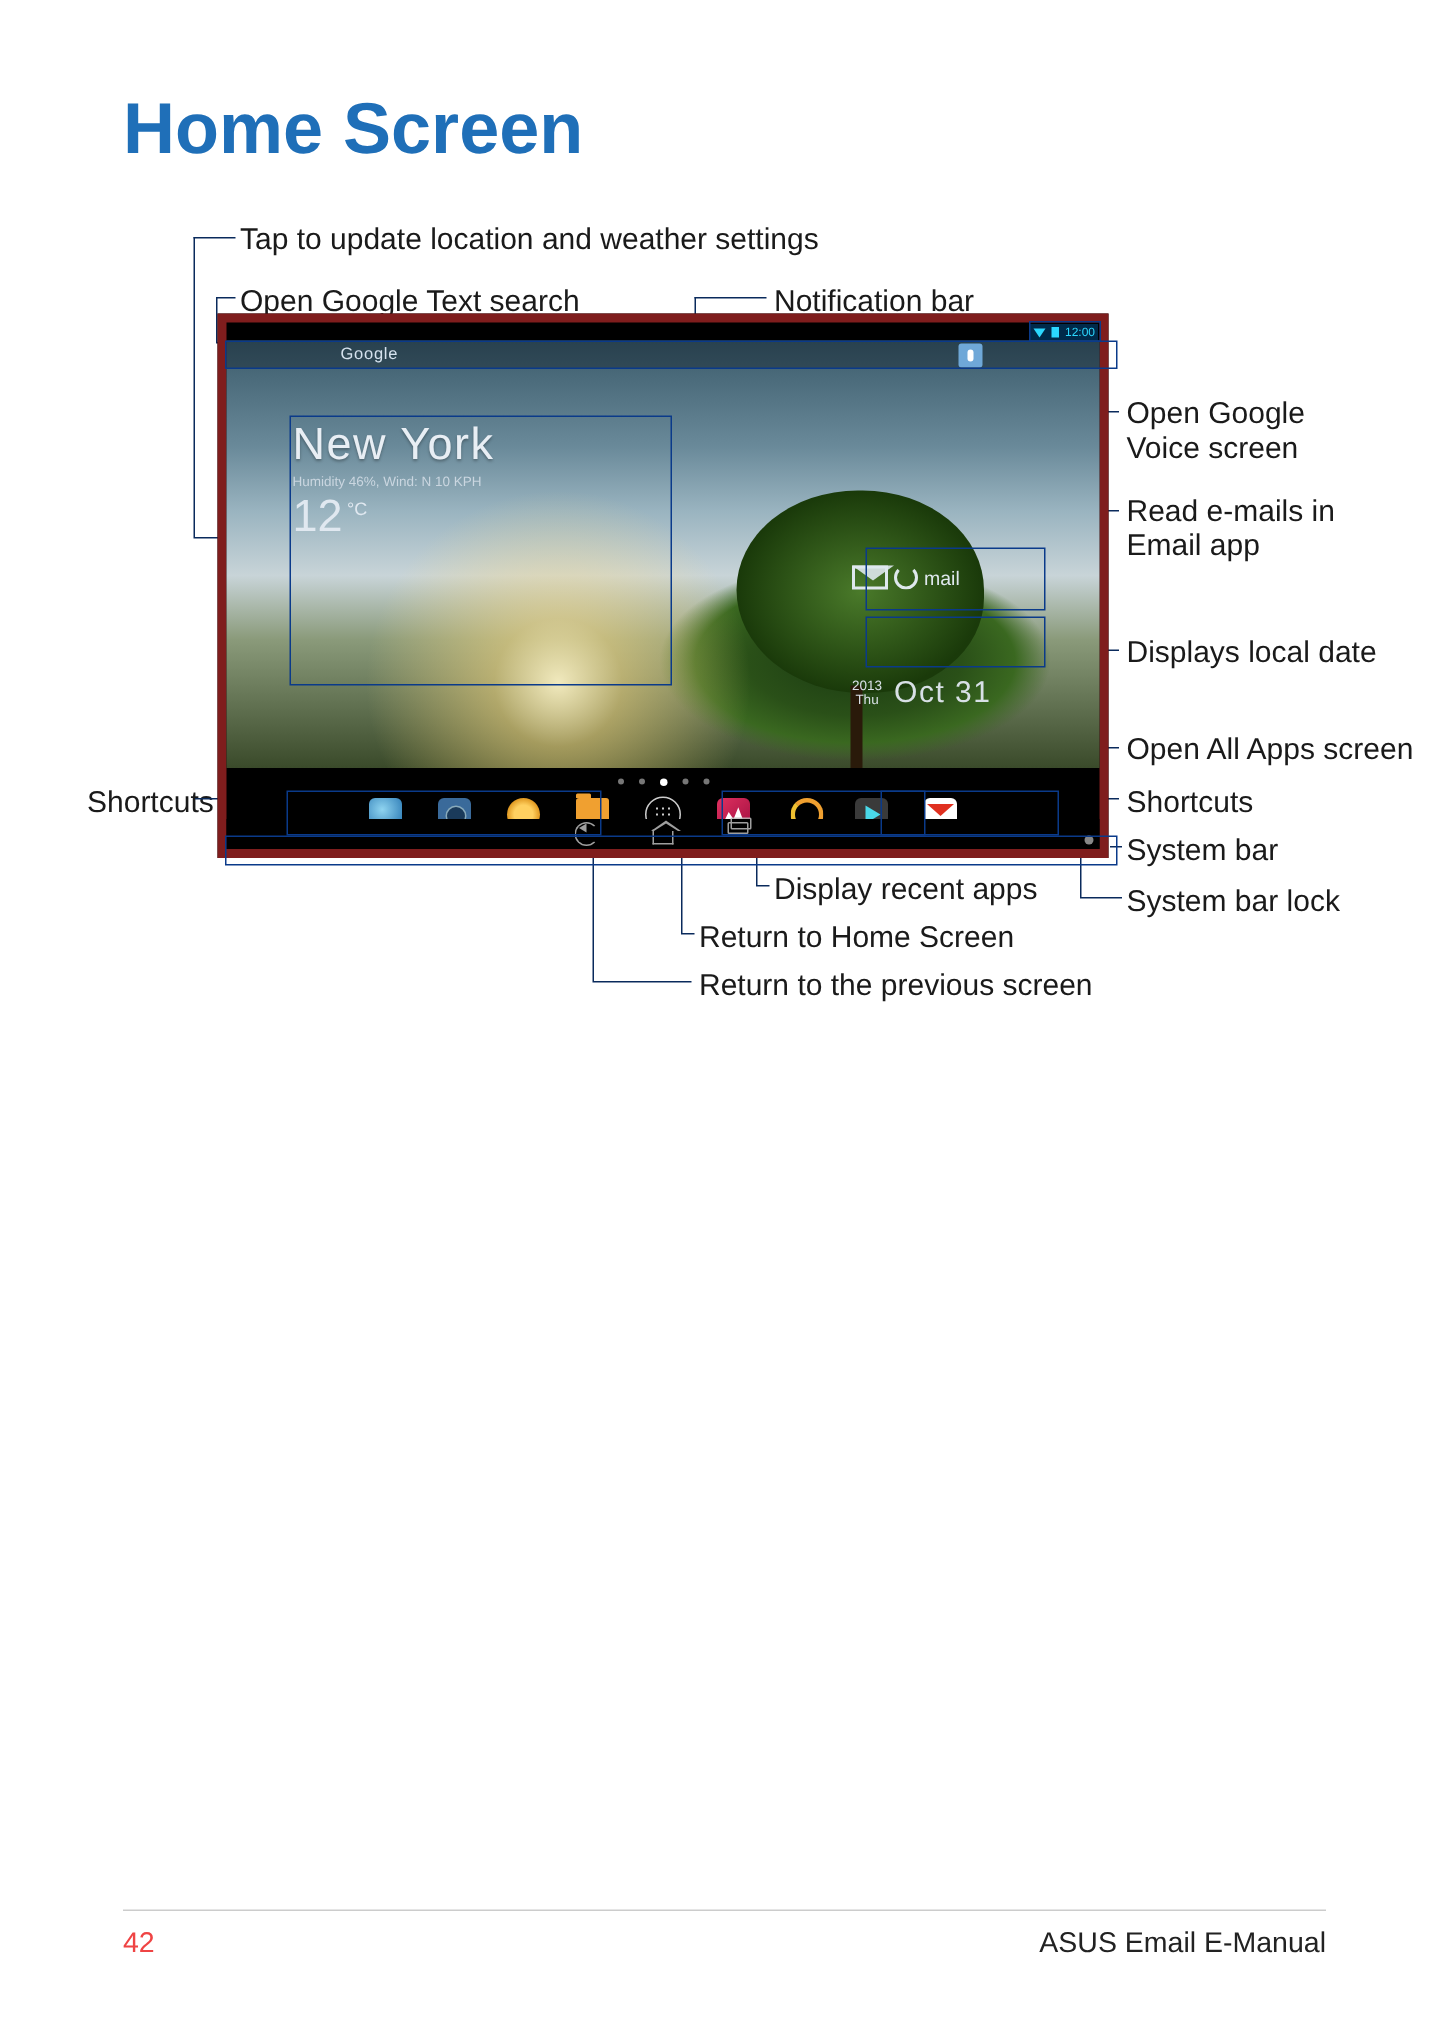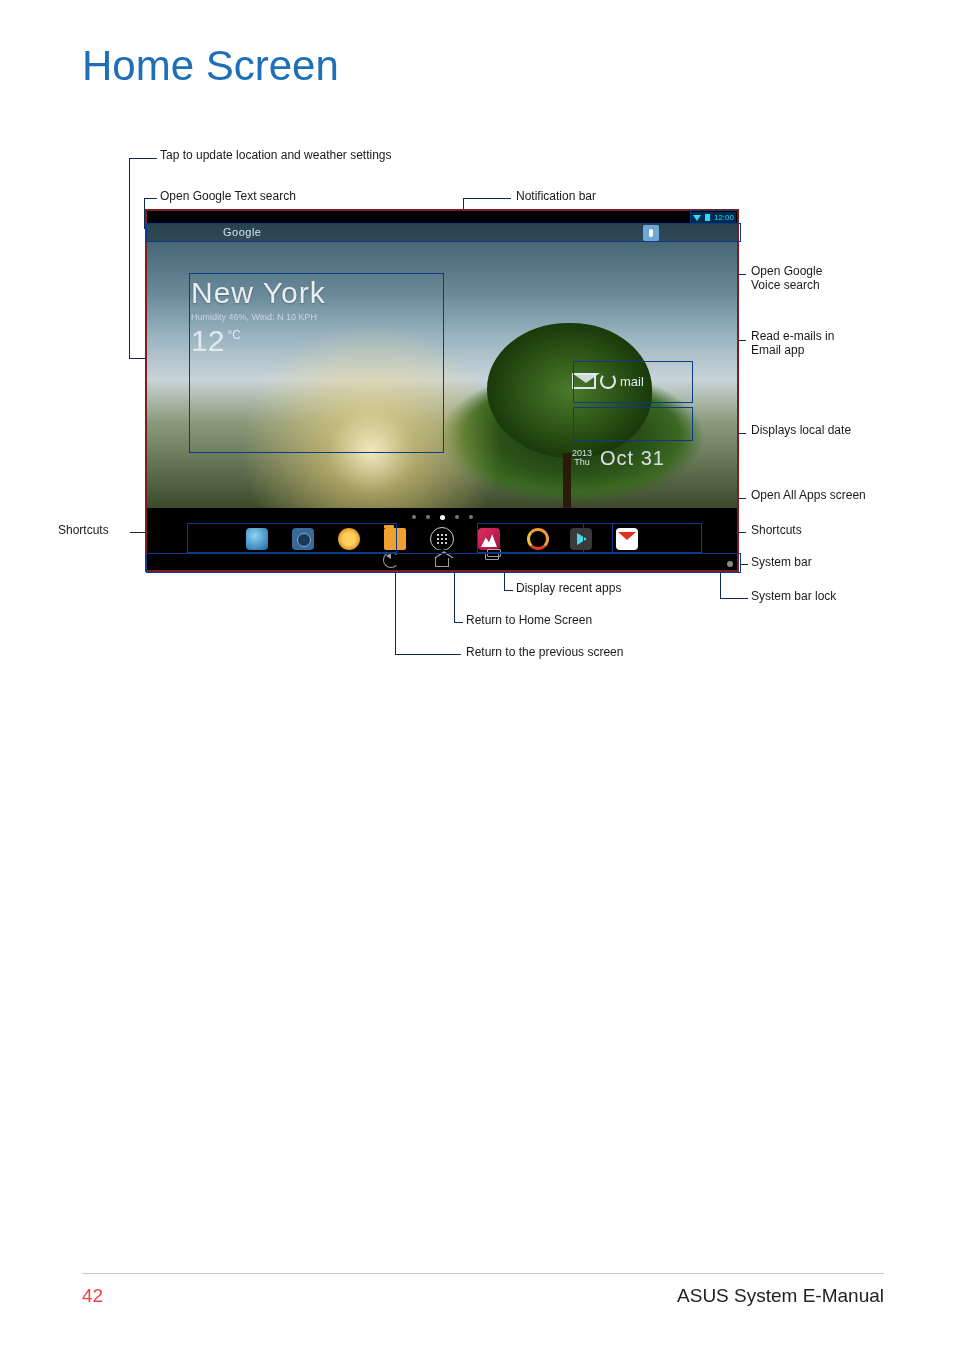--- a/index.html
+++ b/index.html
@@ -7,53 +7,53 @@
     width: 954px;
     height: 1357px;
     background: #ffffff;
     font-family: "Segoe UI", "Myriad Pro", Arial, sans-serif;
     position: relative;
     color: #222;
   }
   .page-title {
     position: absolute;
     left: 82px;
-    top: 42px;
-    font-size: 42px;
-    font-weight: 400;
+    top: 59px;
+    font-size: 48px;
+    font-weight: 700;
     color: #1f6fb8;
   }
   .diagram {
     position: absolute;
     left: 0;
     top: 140px;
     width: 954px;
     height: 560px;
   }
   .callout {
     position: absolute;
-    font-size: 12px;
+    font-size: 20px;
     color: #1a1a1a;
     line-height: 1.15;
     white-space: pre-line;
   }
   .lead {
     position: absolute;
     background: transparent;
   }
   .lead .h { position:absolute; height:1px; background:#0a2a5c; }
   .lead .v { position:absolute; width:1px; background:#0a2a5c; }
   .tablet {
     position: absolute;
     left: 145px;
     top: 69px;
     width: 594px;
     height: 363px;
     background: #000;
-    border: 2px solid #7f1d1d;
+    border: 6px solid #7f1d1d;
   }
   .status-bar {
     position: absolute;
     right: 1px; top: 1px;
     height: 12px;
     width: 46px;
     background: #002a4a;
     color: #2bd8ff;
     font-size: 8px;
     text-align: right;
@@ -219,21 +219,21 @@
 <body>
 
 <h1 class="page-title">Home Screen</h1>
 
 <div class="diagram">
 
   <div class="callout" style="left:160px; top:9px;">Tap to update location and weather settings</div>
   <div class="callout" style="left:160px; top:50px;">Open Google Text search</div>
   <div class="callout" style="left:516px; top:50px;">Notification bar</div>
   <div class="callout" style="left:751px; top:125px;">Open Google
-Voice search</div>
+Voice screen</div>
   <div class="callout" style="left:751px; top:190px;">Read e-mails in
 Email app</div>
   <div class="callout" style="left:751px; top:284px;">Displays local date</div>
   <div class="callout" style="left:751px; top:349px;">Open All Apps screen</div>
   <div class="callout" style="left:58px; top:384px;">Shortcuts</div>
   <div class="callout" style="left:751px; top:384px;">Shortcuts</div>
   <div class="callout" style="left:751px; top:416px;">System bar</div>
   <div class="callout" style="left:751px; top:450px;">System bar lock</div>
   <div class="callout" style="left:516px; top:442px;">Display recent apps</div>
   <div class="callout" style="left:466px; top:474px;">Return to Home Screen</div>
@@ -380,13 +380,13 @@
     <div class="outline" style="left:426px; top:196px; width:120px; height:34px;"></div>
     <div class="outline" style="left:436px; top:312px; width:30px; height:30px;"></div>
     <div class="outline" style="left:40px; top:312px; width:210px; height:30px;"></div>
     <div class="outline" style="left:330px; top:312px; width:225px; height:30px;"></div>
     <div class="outline" style="left:-1px; top:342px; width:595px; height:20px;"></div>
   </div>
 </div>
 
 <div class="page-footer-line"></div>
 <div class="page-number">42</div>
-<div class="doc-title">ASUS System E-Manual</div>
+<div class="doc-title">ASUS Email E-Manual</div>
 
 </body></html>

